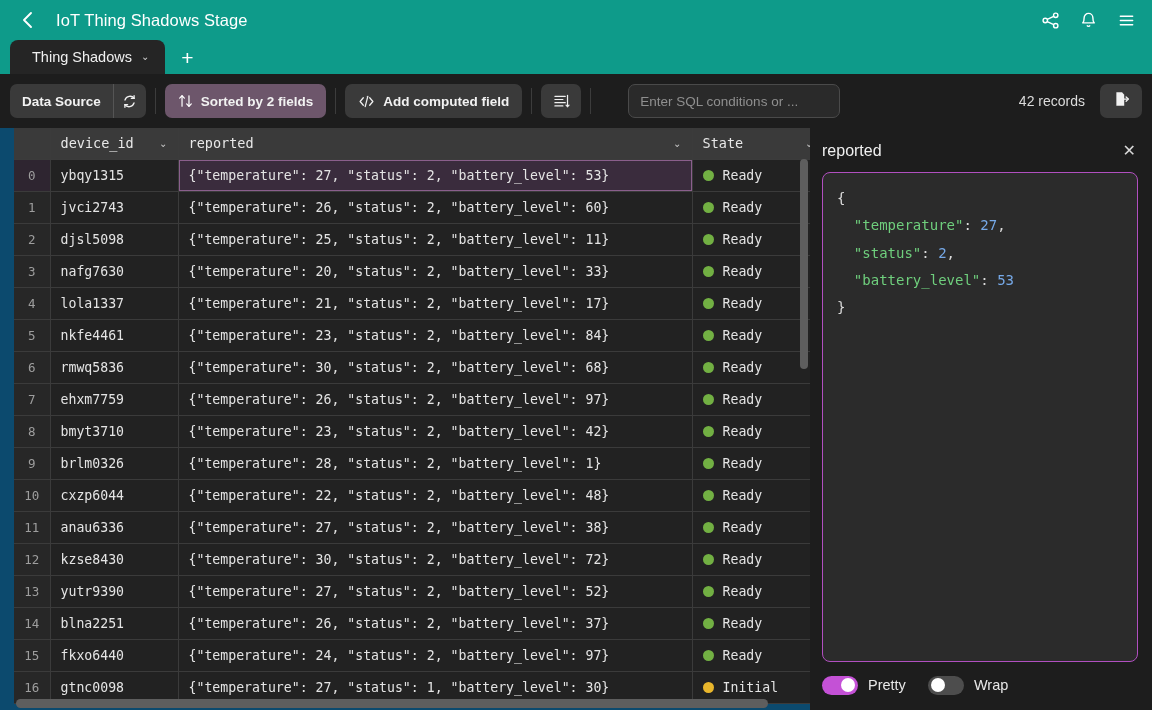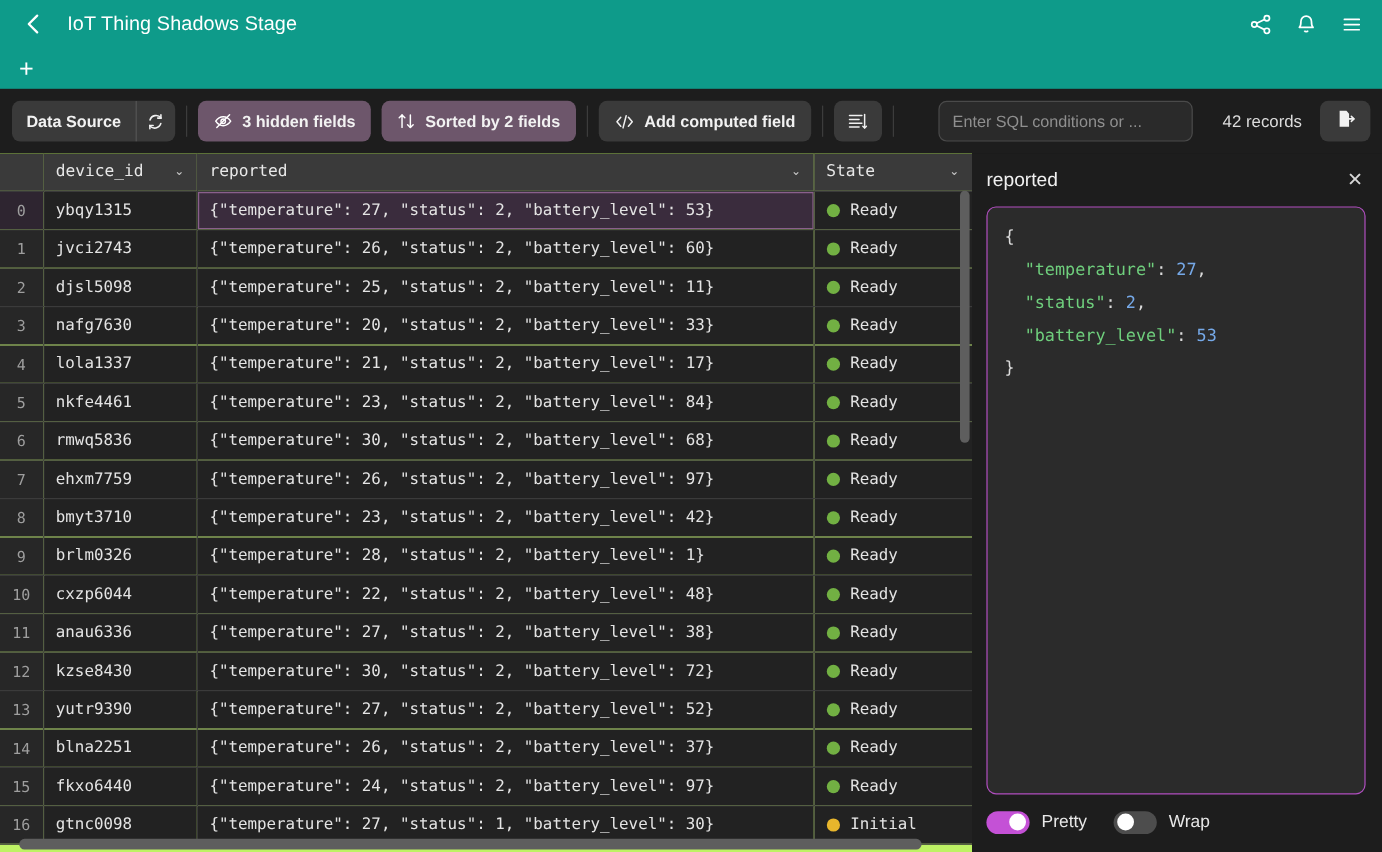--- a/index.html
+++ b/index.html
@@ -74,21 +74,21 @@
   }
   .records { color: #dcdcdc; font-size: 14px; margin-left: auto; margin-right: 6px; }
   .export-btn {
     width: 42px; height: 34px; border-radius: 7px; background: #3a3a3a;
     display: flex; align-items: center; justify-content: center; cursor: pointer;
   }
 
   
   .body { flex: 1 1 auto; display: flex; min-height: 0; }
 
-  .gridwrap { width: 810px; flex: 0 0 810px; position: relative; background: #bef264; overflow: hidden; }
+  .gridwrap { width: 810px; flex: 0 0 810px; position: relative; background: #0c4a6e; overflow: hidden; padding-left: 14px; }
   table.grid { border-collapse: collapse; table-layout: fixed; width: 810px; font-family: "DejaVu Sans Mono", monospace; }
   .grid th, .grid td { border-right: 1px solid #3b3b3b; border-bottom: 1px solid #3b3b3b; }
   .grid thead th {
     height: 31px; background: #3a3a3a; color: #e8e8e8; font-size: 13.5px;
     font-weight: normal; text-align: left; padding: 0 10px; position: relative;
     white-space: nowrap;
   }
   .grid thead th.num { width: 36px; padding: 0; }
   .grid thead th.c-device { width: 128px; }
   .grid thead th.c-reported { width: 514px; }
@@ -180,50 +180,44 @@
         <svg width="19" height="19" viewBox="0 0 20 20" stroke="#fff" stroke-width="1.5" stroke-linecap="round">
           <line x1="3.5" y1="5.5" x2="16.5" y2="5.5"></line>
             <line x1="3.5" y1="10" x2="16.5" y2="10"></line>
             <line x1="3.5" y1="14.5" x2="16.5" y2="14.5"></line>
         </svg>
       </div>
     </div>
   </div>
 
   <div class="tabstrip">
+    <div class="tab">
+      <span class="tab-label">Thing Shadows</span>
+      <span class="tab-caret">⌄</span>
+    </div>
     <div class="newtab">+</div>
   </div>
 
   <div class="toolbar">
 
     <div class="btn btn-split">
       <span class="seg-main">Data Source</span>
       <span class="seg-div"></span>
       <span class="seg-icon">
         <svg width="15" height="15" viewBox="0 0 16 16" fill="none" stroke="#f0f0f0" stroke-width="1.4" stroke-linecap="round">
           <path d="M13 4.6A5.6 5.6 0 0 0 3.2 6.4"></path>
             <path d="M3 11.4A5.6 5.6 0 0 0 12.8 9.6"></path>
           <path d="M12.9 1.8v2.9h-2.9"></path>
             <path d="M3.1 14.2v-2.9H6"></path>
         </svg>
       </span>
     </div>
 
     <div class="sep"></div>
 
-    <div class="btn btn-purple" style="padding:0 13px">
-      <span class="ico">
-        <svg width="16" height="16" viewBox="0 0 18 18" fill="none" stroke="#fff" stroke-width="1.35" stroke-linecap="round">
-          <path d="M2 9s2.7-4.2 7-4.2S16 9 16 9s-2.7 4.2-7 4.2S2 9 2 9z"></path>
-          <circle cx="9" cy="9" r="2.1"></circle>
-            <line x1="3" y1="15" x2="15" y2="3"></line>
-        </svg>
-      </span>
-      <span>3 hidden fields</span>
-    </div>
 
     <div class="btn btn-purple" style="padding:0 13px">
       <span class="ico">
         <svg width="15" height="16" viewBox="0 0 16 17" fill="none" stroke="#fff" stroke-width="1.3" stroke-linecap="round" stroke-linejoin="round">
           <path d="M4.3 14V3"></path>
             <path d="M1.8 5.4L4.3 2.9l2.5 2.5"></path>
           <path d="M11.7 3v11"></path>
             <path d="M9.2 11.6l2.5 2.5 2.5-2.5"></path>
         </svg>
       </span>

